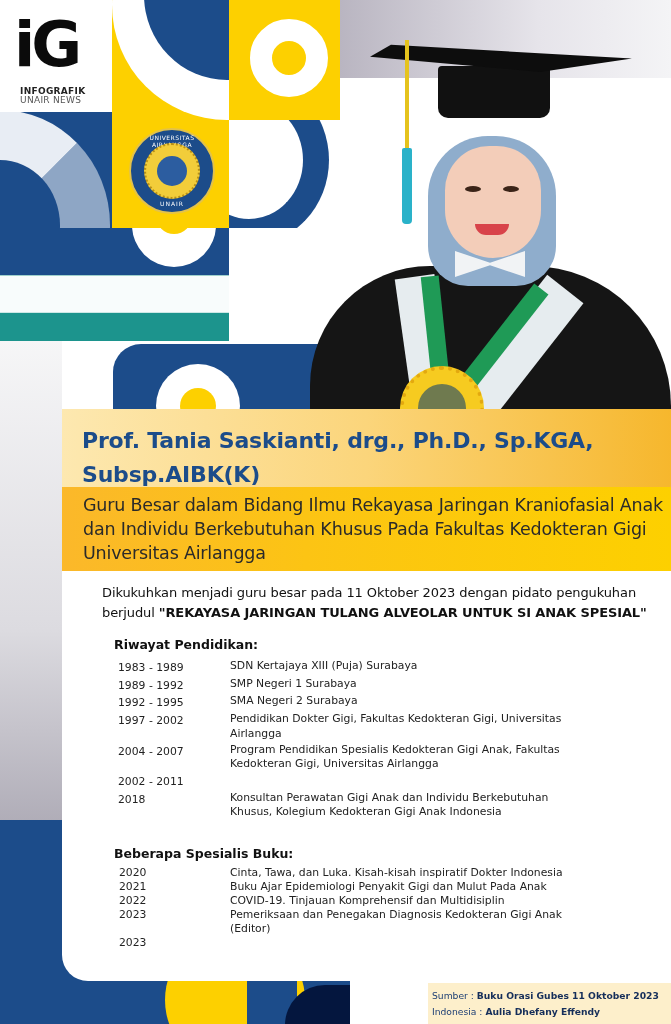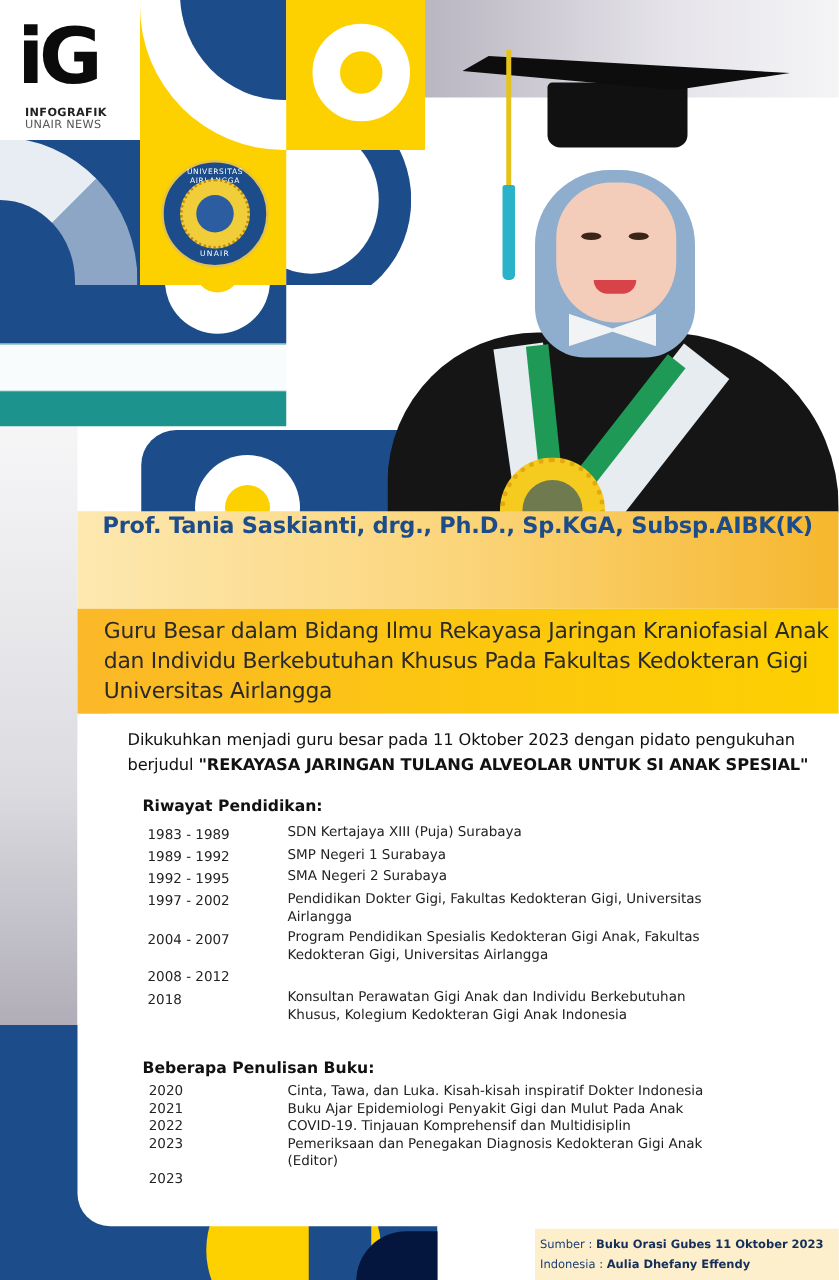--- a/index.html
+++ b/index.html
@@ -71,22 +71,22 @@
   .cap-body { position: absolute; left: 128px; top: 30px; width: 112px; height: 52px; background: #111; border-radius: 4px 4px 10px 10px; }
   .tassel-cord { position: absolute; left: 95px; top: 4px; width: 4px; height: 110px; background: #e5c31d; }
   .tassel-end { position: absolute; left: 92px; top: 112px; width: 10px; height: 76px; background: #2ab2c9; border-radius: 2px 2px 4px 4px; }
   .medal { position: absolute; left: 90px; top: 330px; width: 84px; height: 84px; border-radius: 50%; background: #f6cb20;
     border: 4px dotted #e3a90f; }
   .medal .c { position: absolute; left: 14px; top: 14px; width: 48px; height: 48px; border-radius: 50%; background: #6f7a4f; }
 
   
   .name-banner { left: 62px; top: 409px; width: 609px; height: 78px;
     background: linear-gradient(90deg, #fde8b0 0%, #fbd57b 50%, #f6b72d 100%); border-radius: 0 0 0 0; }
-  .name-banner .name { position: absolute; left: 20px; top: 0; width: 580px; font-family: "DejaVu Sans", sans-serif;
-    font-weight: bold; font-size: 18px; line-height: 24px; color: #1c4c8a; letter-spacing: -0.2px; }
+  .name-banner .name { position: absolute; left: 20px; top: 15px; width: 580px; font-family: "DejaVu Sans", sans-serif;
+    font-weight: bold; font-size: 22px; line-height: 34px; color: #1c4c8a; letter-spacing: -0.2px; }
 
   .field-banner { left: 62px; top: 487px; width: 609px; height: 84px;
     background: linear-gradient(90deg, #fbb82a 0%, #fcc414 40%, #fdd000 100%); }
   .field-banner .field { position: absolute; left: 21px; top: 6px; width: 590px; font-size: 17.5px; line-height: 24px; color: #2a2a2a; letter-spacing: -0.2px; }
 
   
   .content-card { left: 62px; top: 571px; width: 640px; height: 410px; background: #ffffff; border-radius: 26px 0 0 26px; }
   .bottom-decor { left: 0; top: 820px; width: 350px; height: 204px; overflow: hidden; }
   .bottom-decor .blue { position: absolute; left: 0; top: 0; width: 350px; height: 204px; background: #1c4c8a; }
   .bottom-decor .yellow-c { position: absolute; left: 165px; top: 110px; width: 140px; height: 140px; border-radius: 50%; background: #fdd000; }
@@ -218,29 +218,29 @@
   </div>
   <div class="row">
     <div class="yr">1997 - 2002</div>
     <div class="desc">Pendidikan Dokter Gigi, Fakultas Kedokteran Gigi, Universitas Airlangga</div>
   </div>
   <div class="row">
     <div class="yr">2004 - 2007</div>
     <div class="desc">Program Pendidikan Spesialis Kedokteran Gigi Anak, Fakultas Kedokteran Gigi, Universitas Airlangga</div>
   </div>
   <div class="row">
-    <div class="yr">2008 - 2012</div>
+    <div class="yr">2002 - 2011</div>
   </div>
   <div class="row">
     <div class="yr">2018</div>
     <div class="desc">Konsultan Perawatan Gigi Anak dan Individu Berkebutuhan Khusus, Kolegium Kedokteran Gigi Anak Indonesia</div>
   </div>
 </div>
 
-<div class="abs sec-title book-title">Beberapa Penulisan Buku:</div>
+<div class="abs sec-title book-title">Beberapa Spesialis Buku:</div>
 <div class="abs book-list">
   <div class="row">
     <div class="yr">2020</div>
     <div class="desc">Cinta, Tawa, dan Luka. Kisah-kisah inspiratif Dokter Indonesia</div>
   </div>
   <div class="row">
     <div class="yr">2021</div>
     <div class="desc">Buku Ajar Epidemiologi Penyakit Gigi dan Mulut Pada Anak</div>
   </div>
   <div class="row">

